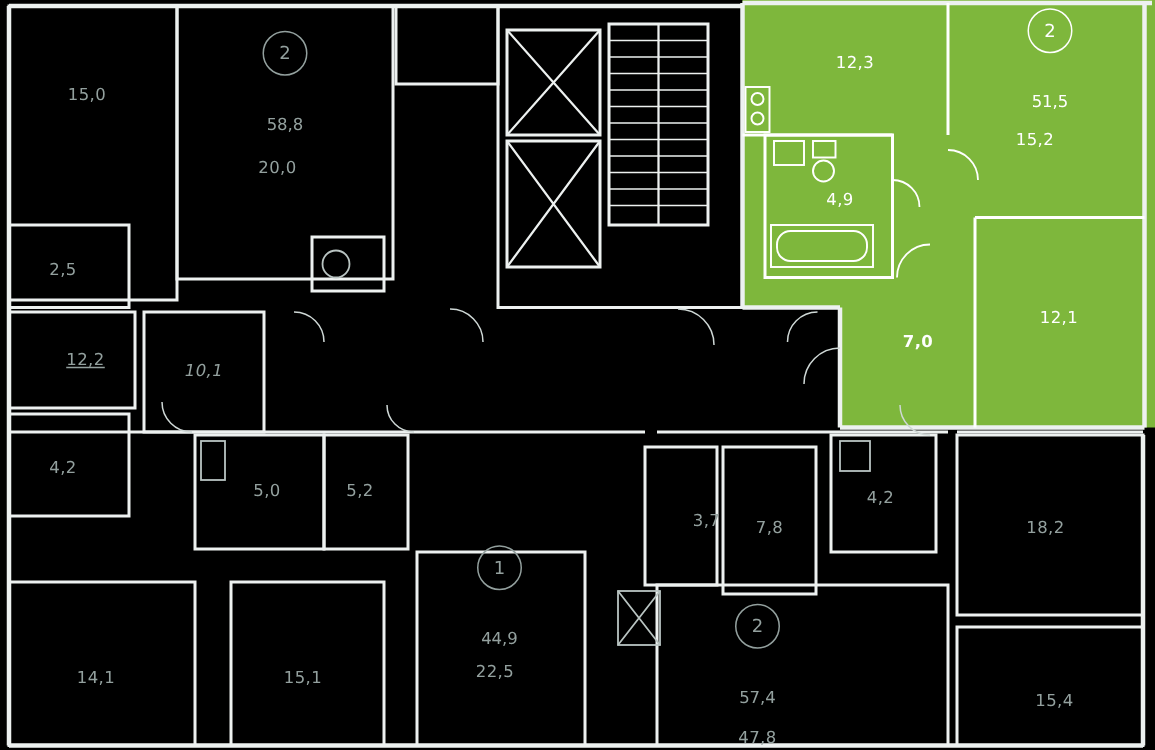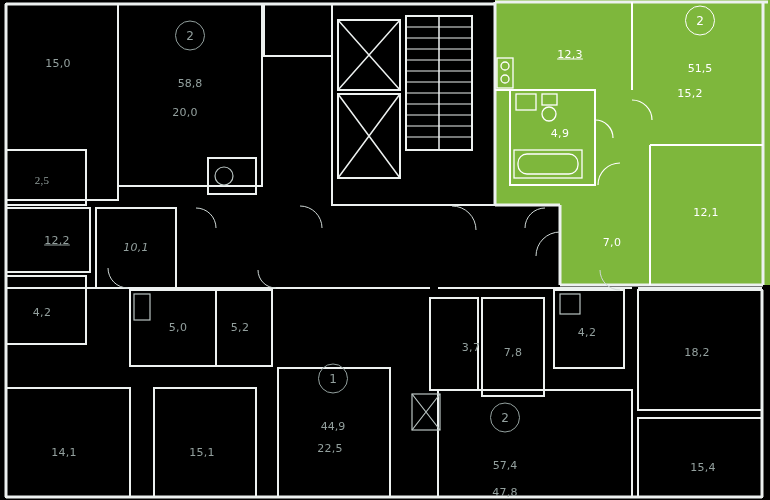--- a/index.html
+++ b/index.html
@@ -100,39 +100,39 @@
       <rect x="134" y="294" width="16" height="26"></rect>
       <rect x="412" y="394" width="28" height="36"></rect>
       <path d="M412,394 L440,430 M440,394 L412,430"></path>
       <rect x="560" y="294" width="20" height="20"></rect>
     </g>
   </svg>
 
   <div id="labels">
       <span class="room-label dim" style="left: 58px; top: 63px;">15,0</span>
       <span class="room-label dim" style="left: 185px; top: 112px;">20,0</span>
-      <span class="room-label dim" style="left: 42px; top: 180px; font-family: Liberation Serif, serif;">2,5</span>
+      <span class="room-label dim" style="left: 42px; top: 180px;">2,5</span>
       <span class="room-label dim" style="left: 57px; top: 240px; text-decoration: underline;">12,2</span>
       <span class="room-label dim" style="left: 136px; top: 247px; font-style: italic;">10,1</span>
       <span class="room-label dim" style="left: 42px; top: 312px;">4,2</span>
       <span class="room-label dim" style="left: 178px; top: 327px;">5,0</span>
       <span class="room-label dim" style="left: 240px; top: 327px;">5,2</span>
       <span class="room-label dim" style="left: 64px; top: 452px;">14,1</span>
       <span class="room-label dim" style="left: 202px; top: 452px;">15,1</span>
       <span class="room-label dim" style="left: 330px; top: 448px;">22,5</span>
       <span class="room-label dim" style="left: 456px; top: 347px; margin-left: 15px;">3,7</span>
       <span class="room-label dim" style="left: 513px; top: 352px;">7,8</span>
       <span class="room-label dim" style="left: 587px; top: 332px;">4,2</span>
       <span class="room-label dim" style="left: 697px; top: 352px;">18,2</span>
       <span class="room-label dim" style="left: 703px; top: 467px;">15,4</span>
       <span class="room-label dim" style="left: 505px; top: 492px;">47,8</span>
-      <span class="room-label highlight" style="left: 570px; top: 54px; text-decoration: underline;">12,3</span>
+      <span class="room-label highlight" style="left: 570px; top: 42px;">12,3</span>
       <span class="room-label highlight" style="left: 690px; top: 93px;">15,2</span>
       <span class="room-label highlight" style="left: 560px; top: 133px;">4,9</span>
-      <span class="room-label highlight" style="left: 612px; top: 242px;">7,0</span>
+      <span class="room-label highlight" style="left: 612px; top: 228px; font-weight: bold;">7,0</span>
       <span class="room-label highlight" style="left: 706px; top: 212px;">12,1</span>
       <div class="badge dim" style="left: 190px; top: 55px;">
         <div class="badge-circle">2</div>
         <div class="badge-area">58,8</div>
       </div>
       <div class="badge dim" style="left: 333px; top: 398px;">
         <div class="badge-circle">1</div>
         <div class="badge-area">44,9</div>
       </div>
       <div class="badge dim" style="left: 505px; top: 437px;">

